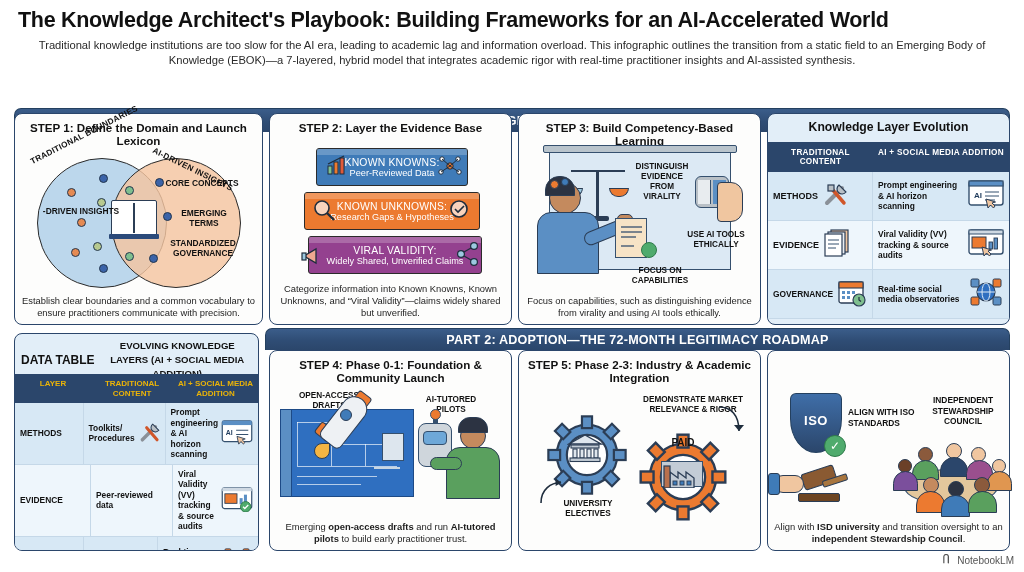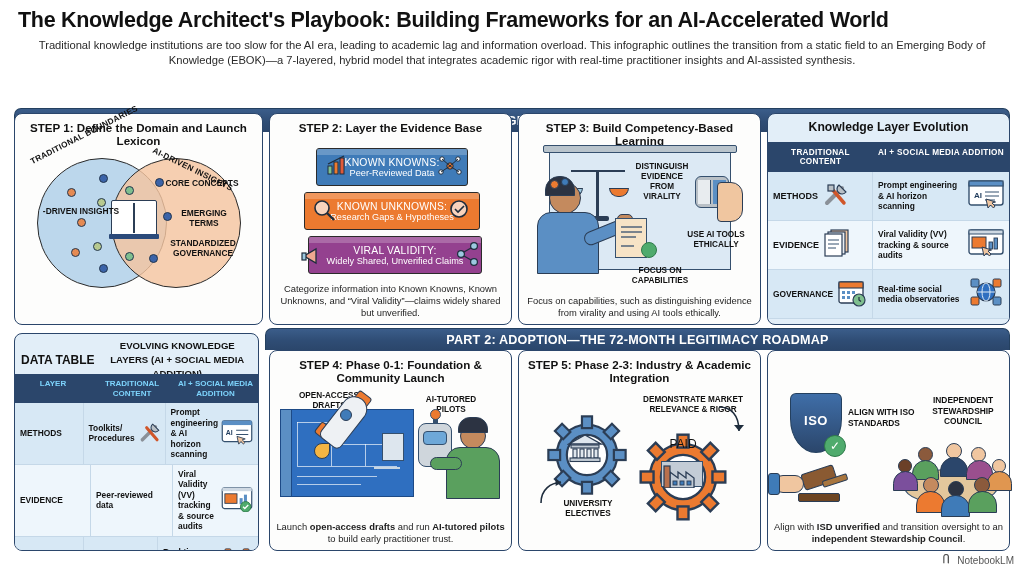--- a/index.html
+++ b/index.html
@@ -149,21 +149,21 @@
   .kle-c2 .txt { font-size: 8.4px; font-weight:bold; line-height:10.5px; color:#111; }
 
   
   .dt-head { position:absolute; left:0; top:5px; width:100%;
              display:flex; align-items:center; justify-content:center; gap:8px;
              padding:0 6px; }
   .dt-head .dt-l { font-size: 12px; font-weight:bold; color:#111; white-space:nowrap;}
   .dt-head .dt-r { font-size: 9.6px; font-weight:bold; color:#111;
                    line-height: 14px; text-align:center; }
   .dt-table { position:absolute; left:0; top:40px; width:100%; }
-  .dt-hdr { display:flex; background:#2b466b; color:#7dd3fc; }
+  .dt-hdr { display:flex; background:#2b466b; color:#eab308; }
   .dt-hdr > div { font-size: 8px; font-weight:bold; text-align:center;
                   padding:5px 2px; line-height:9.5px; }
   .dt-row { display:flex; border-bottom:1px solid #c5d8e8; min-height: 53px; }
   .dt-row:nth-child(odd)  { background:#eef6fc; }
   .dt-row:nth-child(even) { background:#d7e8f5; }
   .dt-c { padding:4px 5px; font-size: 8.4px; line-height:10.5px; color:#111;
           display:flex; align-items:center; gap:3px; }
   .dt-c.a { width: 76px; font-weight:bold; border-right:1px solid #c5d8e8; }
   .dt-c.b { width: 82px; font-weight:bold; border-right:1px solid #c5d8e8; }
   .dt-c.c { flex:1; font-weight:bold; }
@@ -187,21 +187,21 @@
   #s4-oad { left: 16px;  top: 40px; width: 86px; }
   #s4-pilots { left: 140px; top: 44px; width: 82px; }
   .s5-txt { position:absolute; font-size: 8.2px; font-weight:bold; text-align:center;
             line-height:10px; color:#111; }
   #s5-demo { left: 118px; top: 44px; width: 112px; }
   #s5-univ { left: 26px;  top: 148px; width: 86px; }
   .bank { position:absolute; left: 48px; top: 82px; width: 36px; height: 30px; }
   .factory { position:absolute; left: 142px; top: 110px; width: 42px; height: 26px;
              background:#c3ccd6; border:1.5px solid #35506e; }
   .paid-lbl { position:absolute; left: 140px; top: 86px; width: 48px; text-align:center;
-              font-size: 12px; font-weight:normal; color:#111; }
+              font-size: 10px; font-weight:bold; color:#111; }
 
   
   .shield { position:absolute; left: 22px; top: 42px; width: 52px; height: 60px;
             background: linear-gradient(180deg,#3f6ea8,#2b466b);
             border:1.6px solid #24405f;
             border-radius: 6px 6px 26px 26px / 6px 6px 34px 34px; }
   .iso-lbl { position:absolute; left: 22px; top: 62px; width: 52px; text-align:center;
              font-size: 13px; font-weight:bold; color:#fff; letter-spacing: .5px; }
   .iso-check { position:absolute; left: 56px; top: 84px; width: 22px; height: 22px;
                border-radius:50%; background:#4fab6d; border:1.6px solid #2f7a4a;
@@ -260,20 +260,21 @@
       <div class="node" style="left:134px;top:112px;width:9px;height:9px;background:#3b63a8;"></div>
 
       <div class="book"></div>
       <div class="book-base"></div>
 
       <div class="venn-txt" id="vt-driven">-DRIVEN INSIGHTS</div>
       <div class="venn-txt" id="vt-core">CORE CONCEPTS</div>
       <div class="venn-txt" id="vt-emerg">EMERGING TERMS</div>
       <div class="venn-txt" id="vt-std">STANDARDIZED GOVERNANCE</div>
     </div>
+    <div class="panel-caption">Establish clear boundaries and a common vocabulary to ensure practitioners communicate with precision.</div>
   </div>
 
   <div class="panel" id="p-step2">
     <div class="step-title">STEP 2: Layer the Evidence Base</div>
 
     <div class="layer" id="lay1">
       <div class="lay-shade"></div>
       <div class="l1">KNOWN KNOWNS:</div>
       <div class="l2">Peer-Reviewed Data</div>
     </div>
@@ -625,21 +626,21 @@
     <div class="robot-face"></div>
     <div style="position:absolute;left:163px;top:64px;width:5px;height:9px;background:#35506e;"></div>
     <div style="position:absolute;left:160px;top:58px;width:11px;height:11px;border-radius:50%;background:#ec7a30;border:1.4px solid #35506e;"></div>
 
     <div class="person-head" style="left:190px;top:72px;width:26px;height:26px;background:#c48a5e;border:1.5px solid #2b3d55;"></div>
     <div style="position:absolute;left:188px;top:66px;width:30px;height:16px;background:#2c3342;border-radius:12px 12px 0 0;border:1.4px solid #2b3d55;"></div>
     <div class="person-body" style="left:176px;top:96px;width:54px;height:52px;background:#5aa05e;border:1.5px solid #2b3d55;"></div>
     <div style="position:absolute;left:160px;top:106px;width:32px;height:13px;background:#5aa05e;border:1.5px solid #2b3d55;border-radius:7px;"></div>
 
     <div class="panel-caption">
-      <span>Launch </span><b>open-access drafts</b><span> and run </span><b>AI-tutored pilots</b><span> to build early practitioner trust.</span>
+      <span>Emerging </span><b>open-access drafts</b><span> and run </span><b>AI-tutored pilots</b><span> to build early practitioner trust.</span>
     </div>
   </div>
 
   <div class="panel" id="p-step5">
     <div class="step-title">STEP 5: Phase 2-3: Industry &amp; Academic Integration</div>
 
     <div class="s5-txt" id="s5-demo">DEMONSTRATE MARKET RELEVANCE &amp; RIGOR</div>
     <div class="s5-txt" id="s5-univ">UNIVERSITY ELECTIVES</div>
 
     <svg style="position:absolute;left:26px;top:62px;" width="84" height="84" viewBox="0 0 100 100">
@@ -735,21 +736,21 @@
     <div class="person-head" style="left:206px;top:126px;width:16px;height:16px;background:#8b5a3c;border:1.4px solid #2b3d55;"></div>
     <div class="person-body" style="left:200px;top:140px;width:29px;height:22px;background:#5aa05e;border:1.4px solid #2b3d55;"></div>
 
     <div class="gavel-head"></div>
     <div style="position:absolute;left:54px;top:126px;width:26px;height:7px;background:#a8763f;border:1.4px solid #2b3d55;border-radius:2px;transform:rotate(-18deg);"></div>
     <div class="gavel-base"></div>
     <div class="hand"></div>
     <div style="position:absolute;left:0px;top:122px;width:12px;height:22px;background:#3f7bb8;border:1.4px solid #2b3d55;border-radius:3px;"></div>
 
     <div class="panel-caption">
-      <span>Align with </span><b>ISD unverified</b><span> and transition oversight to an </span><b>independent Stewardship Council</b><span>.</span>
+      <span>Align with </span><b>ISD university</b><span> and transition oversight to an </span><b>independent Stewardship Council</b><span>.</span>
     </div>
   </div>
 
   <div class="watermark">
     <span>
       <svg width="11" height="11" viewBox="0 0 12 12">
           <path d="M2 10 V3 a2.5 2.5 0 0 1 5 0 V10" stroke="#555" stroke-width="1.3" fill="none"></path>
           <path d="M7 10 V3" stroke="#555" stroke-width="1.3" fill="none"></path>
         </svg>
     </span>

